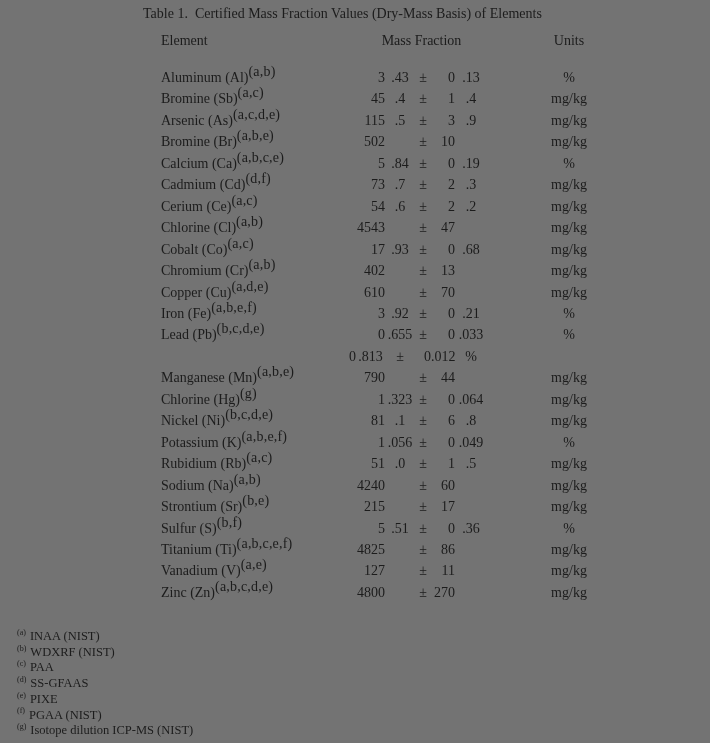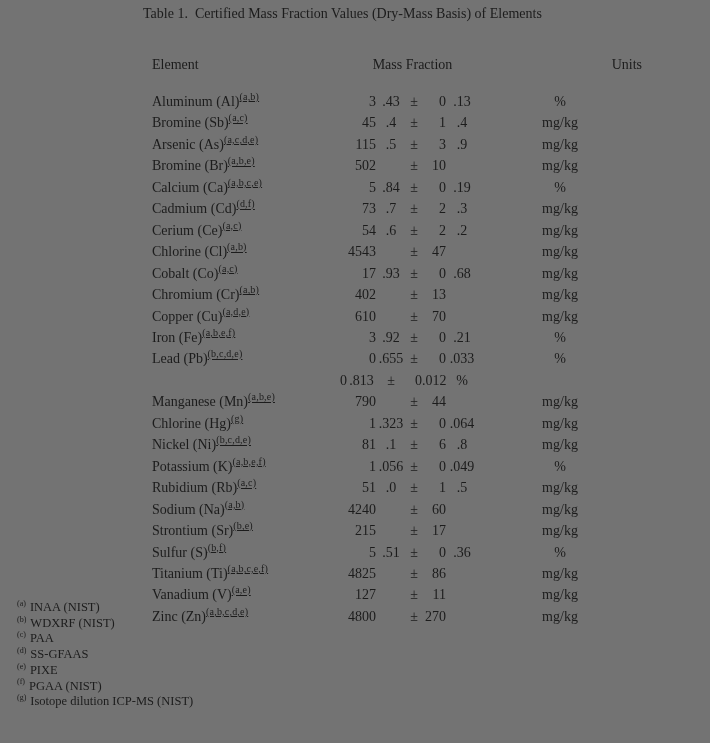--- a/index.html
+++ b/index.html
@@ -15,54 +15,52 @@
   }
   .title {
     position:absolute;
     left:143px;
     top:6px;
     font-size:14px;
     white-space:pre;
   }
   .table {
     position:absolute;
-    left:152px;
+    left:161px;
     top:33px;
     font-size:14px;
-    margin-top:24px;
   }
   .thead {
     display:grid;
     grid-template-columns:195px 131px 164px;
     line-height:15px;
   }
   .th-mf { text-align:center; }
-  .th-units { text-align:right; }
+  .th-units { text-align:center; }
   .tbody { margin-top:19px; }
   .row {
     display:grid;
     grid-template-columns:195px 29px 30px 16px 24px 32px 164px;
     line-height:21.45px;
   }
   .cell { white-space:nowrap; }
   .vint, .uint { text-align:right; }
   .vfrac, .ufrac { text-align:center; }
   .pm { text-align:center; }
   .units { text-align:center; }
   .el-sup {
-    font-size:10px;
+    font-size:14px;
     vertical-align:super;
     line-height:0;
     letter-spacing:0.2px;
-    text-decoration:underline;
   }
   .footnotes {
     position:absolute;
     left:17px;
-    top:600px;
+    top:629px;
     font-size:12.5px;
     line-height:15.7px;
   }
   .fn-marker {
     font-size:8px;
     vertical-align:super;
     line-height:0;
     margin-right:4px;
   }
 </style>

